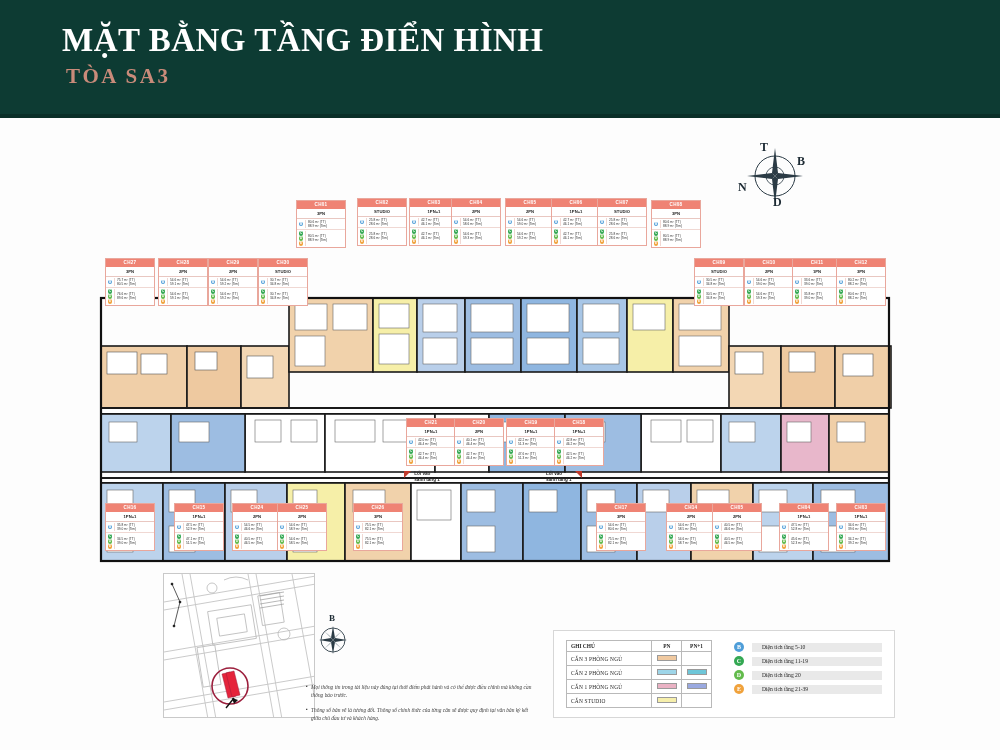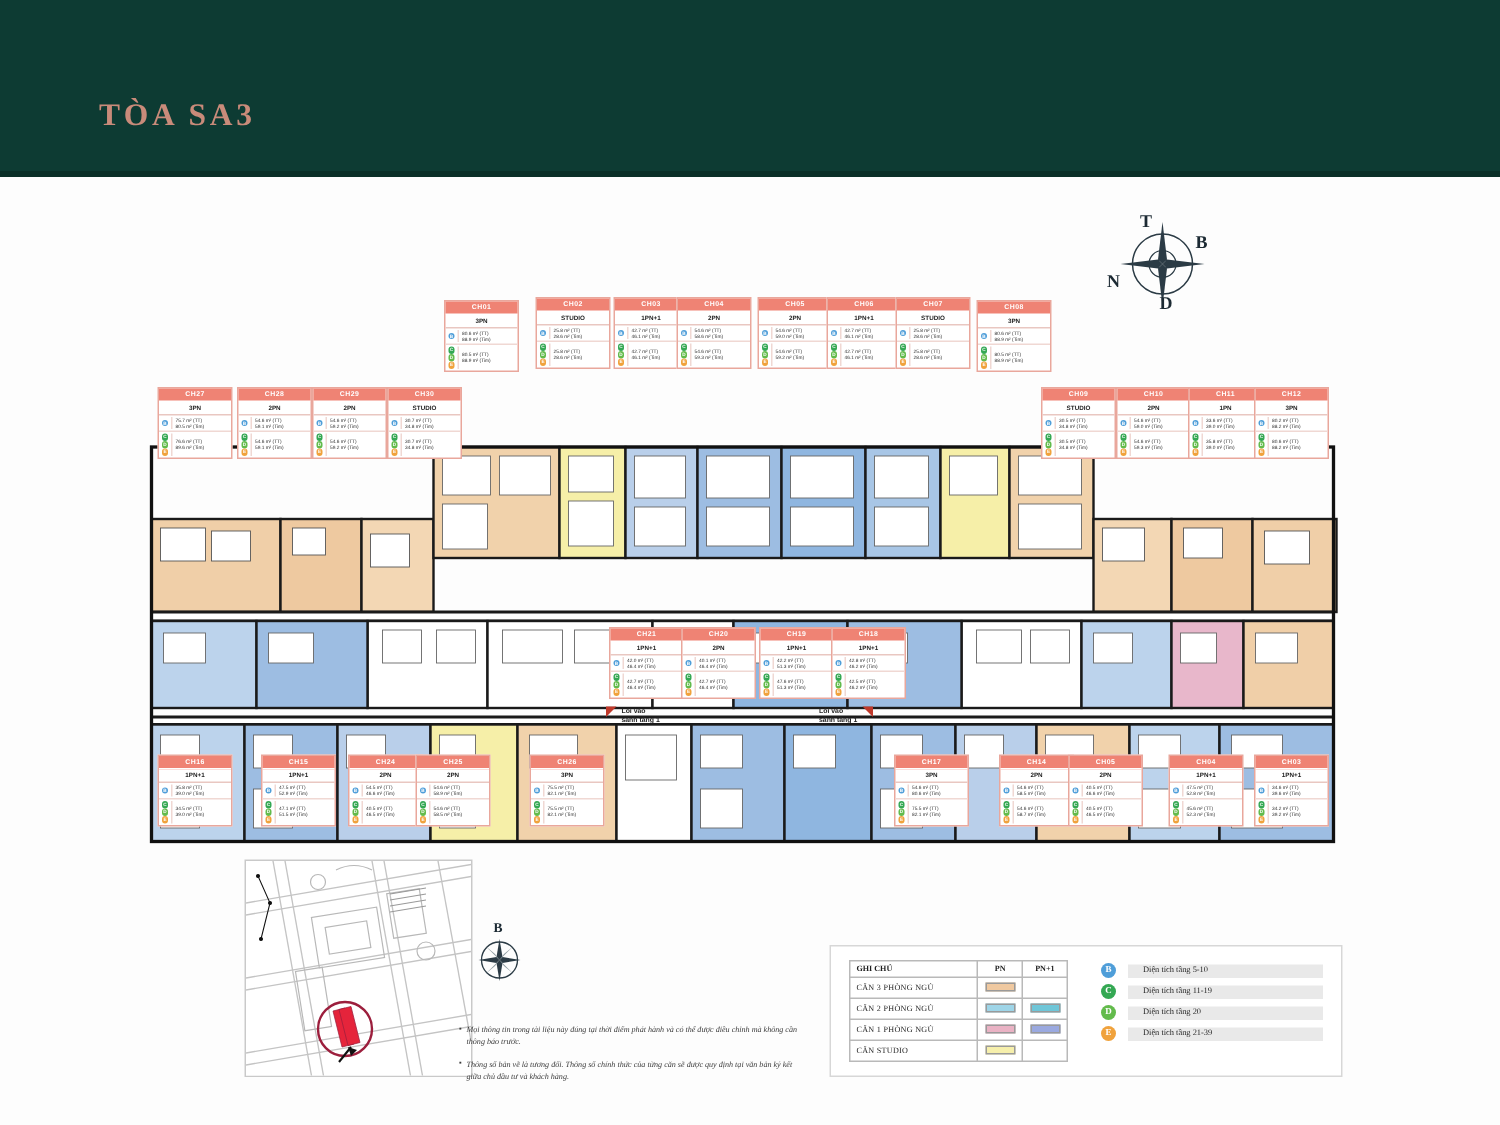--- a/index.html
+++ b/index.html
@@ -267,20 +267,21 @@
     font-family: "Liberation Serif", serif;
     font-size: 5.6px;
     color: #1f1f1f;
     min-width: 130px;
   }
 </style>
 </head>
 <body>
 
 <div class="header">
+  <div class="header-title">MẶT BẰNG TẦNG ĐIỂN HÌNH</div>
   <div class="header-sub">TÒA SA3</div>
   <div class="header-rule"></div>
 </div>
 
 <div class="stage">
 
   <div class="compass">
     <svg width="80" height="72" viewBox="0 0 80 72">
       <circle cx="40" cy="36" r="20" fill="none" stroke="#2b3b45" stroke-width="1"></circle>
       <circle cx="40" cy="36" r="9" fill="none" stroke="#2b3b45" stroke-width="0.8"></circle>

